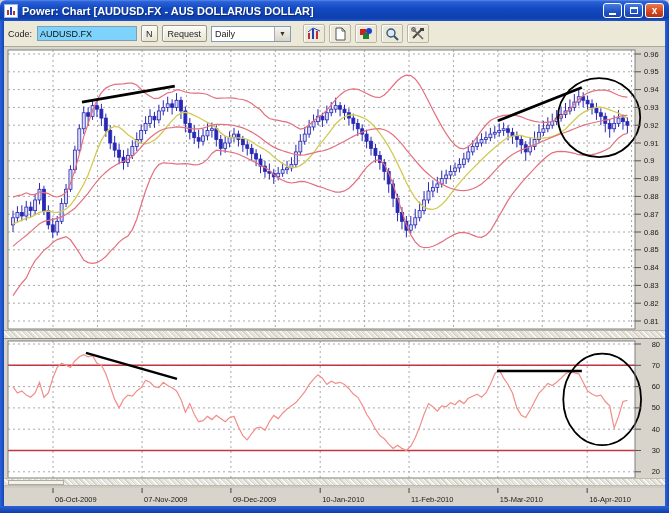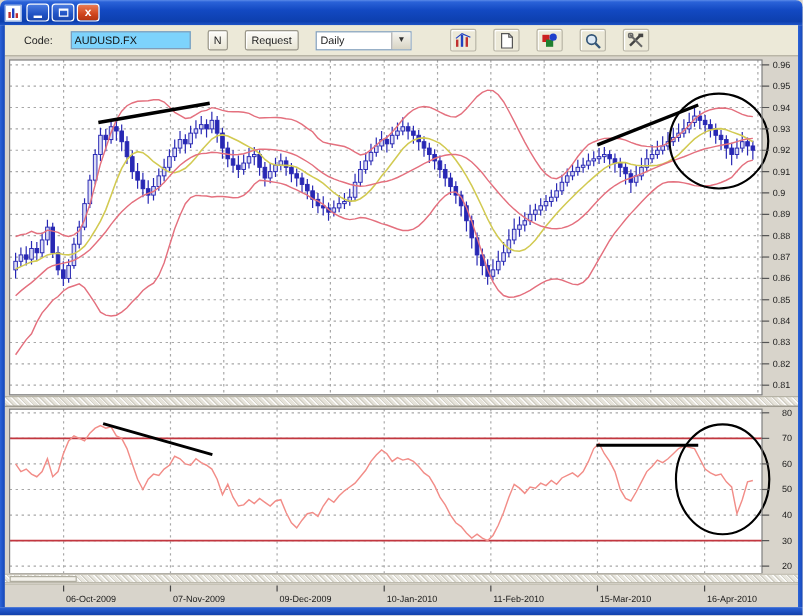--- a/index.html
+++ b/index.html
@@ -25,21 +25,21 @@
   .win-btns{display:flex;gap:2px;margin-right:5px;}
   .wbtn{width:19px;height:15px;border:1px solid #fff;border-radius:3px;box-sizing:border-box;
     display:flex;align-items:center;justify-content:center;color:#fff;font-size:10px;line-height:1;
     background:linear-gradient(180deg,#4a7be0,#2052c4 60%,#1a46ae);cursor:default;}
   .wbtn.close{background:linear-gradient(180deg,#ea7b54,#d0451d 60%,#b23412);font-weight:bold;}
   .wbtn .minbar{display:block;width:7px;height:2px;background:#fff;margin-top:7px;}
   .wbtn .maxbox{display:block;width:8px;height:7px;border:1px solid #fff;border-top:2px solid #fff;box-sizing:border-box;}
   
   .toolbar{position:absolute;left:4px;top:21px;width:661px;height:26px;background:#ece9d8;
     border-bottom:1px solid #aca899;box-sizing:border-box;display:flex;align-items:center;
-    gap:14px;padding:0 16px;font-size:9px;color:#222;}
+    gap:4px;padding:0 4px;font-size:9px;color:#222;}
   .tb-label{margin-right:1px;}
   .tb-input{width:100px;height:15px;font-family:"Liberation Sans",sans-serif;font-size:9px;
     border:1px solid #7f9db9;padding:0 2px;box-sizing:border-box;background:#7dd3fc;color:#111;}
   .tb-btn{height:17px;font-family:"Liberation Sans",sans-serif;font-size:9px;color:#222;
     background:linear-gradient(180deg,#fdfcf9,#e8e5d4);border:1px solid #9a978a;border-radius:2px;
     padding:0 5px;box-shadow:inset 1px 1px 0 #fff;}
   .tb-btn.small{padding:0 4px;}
   .tb-select{width:80px;height:16px;background:#fff;border:1px solid #7f9db9;box-sizing:border-box;
     display:flex;align-items:center;justify-content:space-between;padding-left:3px;}
   .tb-select .arrow{width:15px;height:14px;background:linear-gradient(180deg,#f6f5f0,#d8d4c4);
@@ -64,20 +64,21 @@
 <body>
 
 <div class="window">
 
   <div class="titlebar">
     <span class="app-icon">
         <i class="b1"></i>
         <i class="b2"></i>
         <i class="b3"></i>
       </span>
+    <span class="title-text">Power: Chart [AUDUSD.FX - AUS DOLLAR/US DOLLAR]</span>
     <span class="win-btns">
       <span class="wbtn">
           <span class="minbar"></span>
         </span>
       <span class="wbtn">
           <span class="maxbox"></span>
         </span>
       <span class="wbtn close">
           <span>x</span>
         </span>

